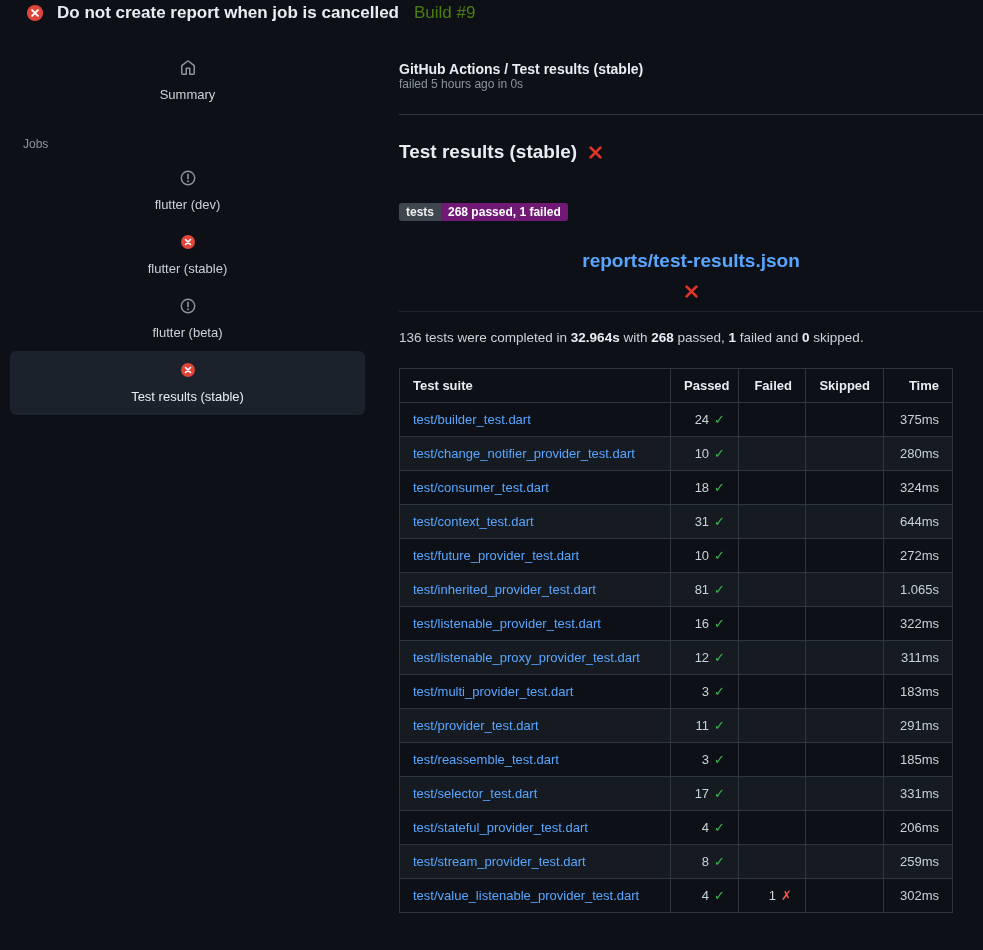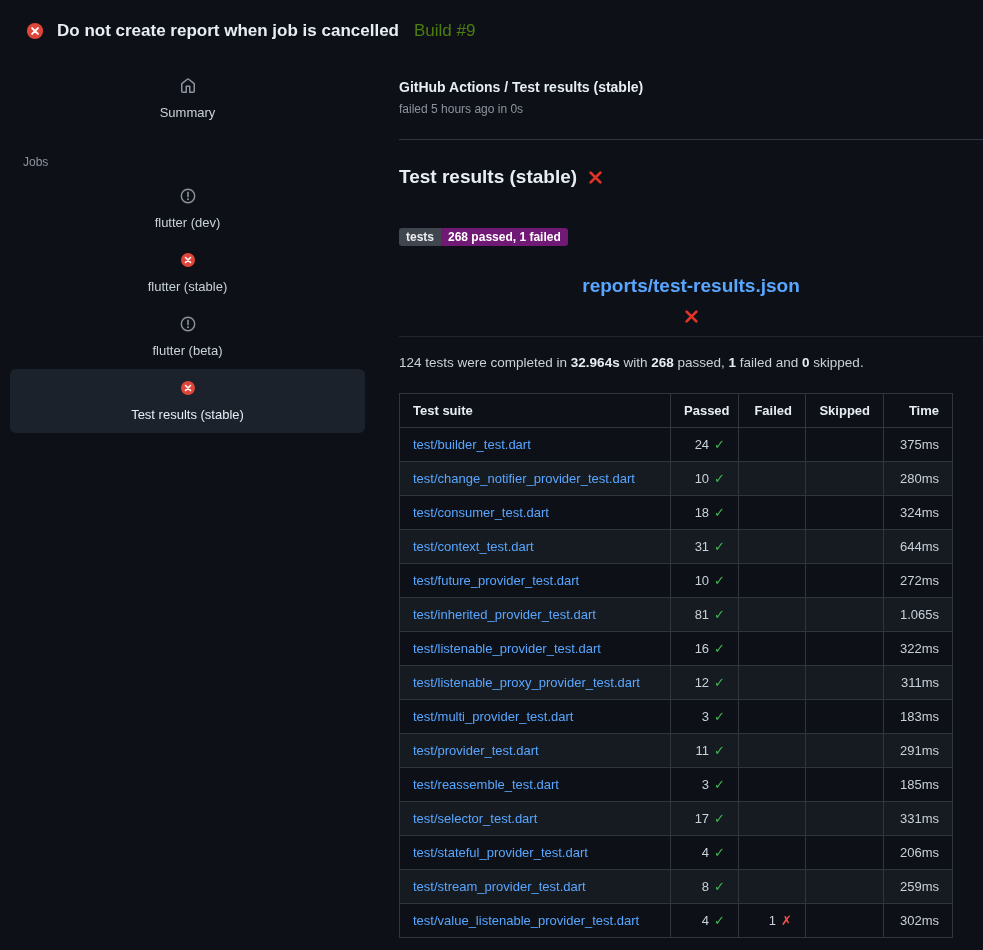--- a/index.html
+++ b/index.html
@@ -9,21 +9,21 @@
     width: 983px; height: 950px;
     background: #0d1117;
     color: #c9d1d9;
     font-family: "Liberation Sans", "DejaVu Sans", sans-serif;
     overflow: hidden;
   }
 
   
   .top {
     display: flex; align-items: center;
-    padding: 21px 24px 12px 26px;
+    padding: 3px 24px 12px 26px;
     gap: 13px;
   }
   .top-title { font-size: 17px; font-weight: 700; color: #e6edf3; white-space: nowrap; }
   .top-build { font-size: 17px; font-weight: 400; color: #4d7c0f; margin-left: 2px; white-space: nowrap; }
 
   .layout { display: flex; align-items: flex-start; }
 
   
   .sidebar { width: 375px; flex: 0 0 375px; padding-top: 14px; }
   .side-item {
@@ -33,21 +33,21 @@
     font-size: 13px; color: #c9d1d9; flex-direction: column;
   }
   .side-item.selected { background: #1c222b; color: #e6edf3; }
   .jobs-heading { font-size: 12px; color: #8b949e; margin: 24px 0 8px 23px; }
   .icon { display: inline-flex; width: 16px; height: 16px; flex: 0 0 16px; align-items: center; justify-content: center; }
   .icon svg { display: block; }
 
   
   .main { flex: 1; padding: 26px 0 0 24px; }
   .breadcrumb { font-size: 14px; font-weight: 700; color: #e6edf3; }
-  .meta { font-size: 12px; color: #8b949e; margin-top: 7px; }
+  .meta { font-size: 12px; color: #8b949e; }
   .divider { height: 1px; background: #30363d; margin-top: 23px; }
 
   h2.section-title {
     margin: 26px 0 0; font-size: 19px; font-weight: 700; color: #e6edf3;
     display: flex; align-items: center; gap: 10px;
   }
   .badge { display: inline-flex; margin-top: 40px; font-size: 12px; line-height: 18px; font-weight: bold; }
   .badge-label { background: #40464e; color: #eceff2; padding: 0 7px; border-radius: 3px 0 0 3px; }
   .badge-value { background: #701a75; color: #ffffff; padding: 0 7px; border-radius: 0 3px 3px 0; }
 
@@ -180,21 +180,21 @@
 
     <h2 class="report-title">
       <a class="report-link" href="#">reports/test-results.json</a>
       <span class="icon">
         <svg width="15" height="15" viewBox="0 0 16 16">
           <path d="M2.8 2.8l10.4 10.4M13.2 2.8L2.8 13.2" stroke="#df3428" stroke-width="3" stroke-linecap="round"></path>
         </svg>
       </span>
     </h2>
 
-    <p class="summary-line"><span>124 tests were completed in </span><span class="b">32.964s</span><span> with </span><span class="b">268</span><span> passed, </span><span class="b">1</span><span> failed and </span><span class="b">0</span><span> skipped.</span></p>
+    <p class="summary-line"><span>136 tests were completed in </span><span class="b">32.964s</span><span> with </span><span class="b">268</span><span> passed, </span><span class="b">1</span><span> failed and </span><span class="b">0</span><span> skipped.</span></p>
 
     <table class="results">
       <colgroup>
         <col style="width:271px">
         <col style="width:68px">
         <col style="width:67px">
         <col style="width:78px">
         <col style="width:69px">
       </colgroup>
       <thead>

